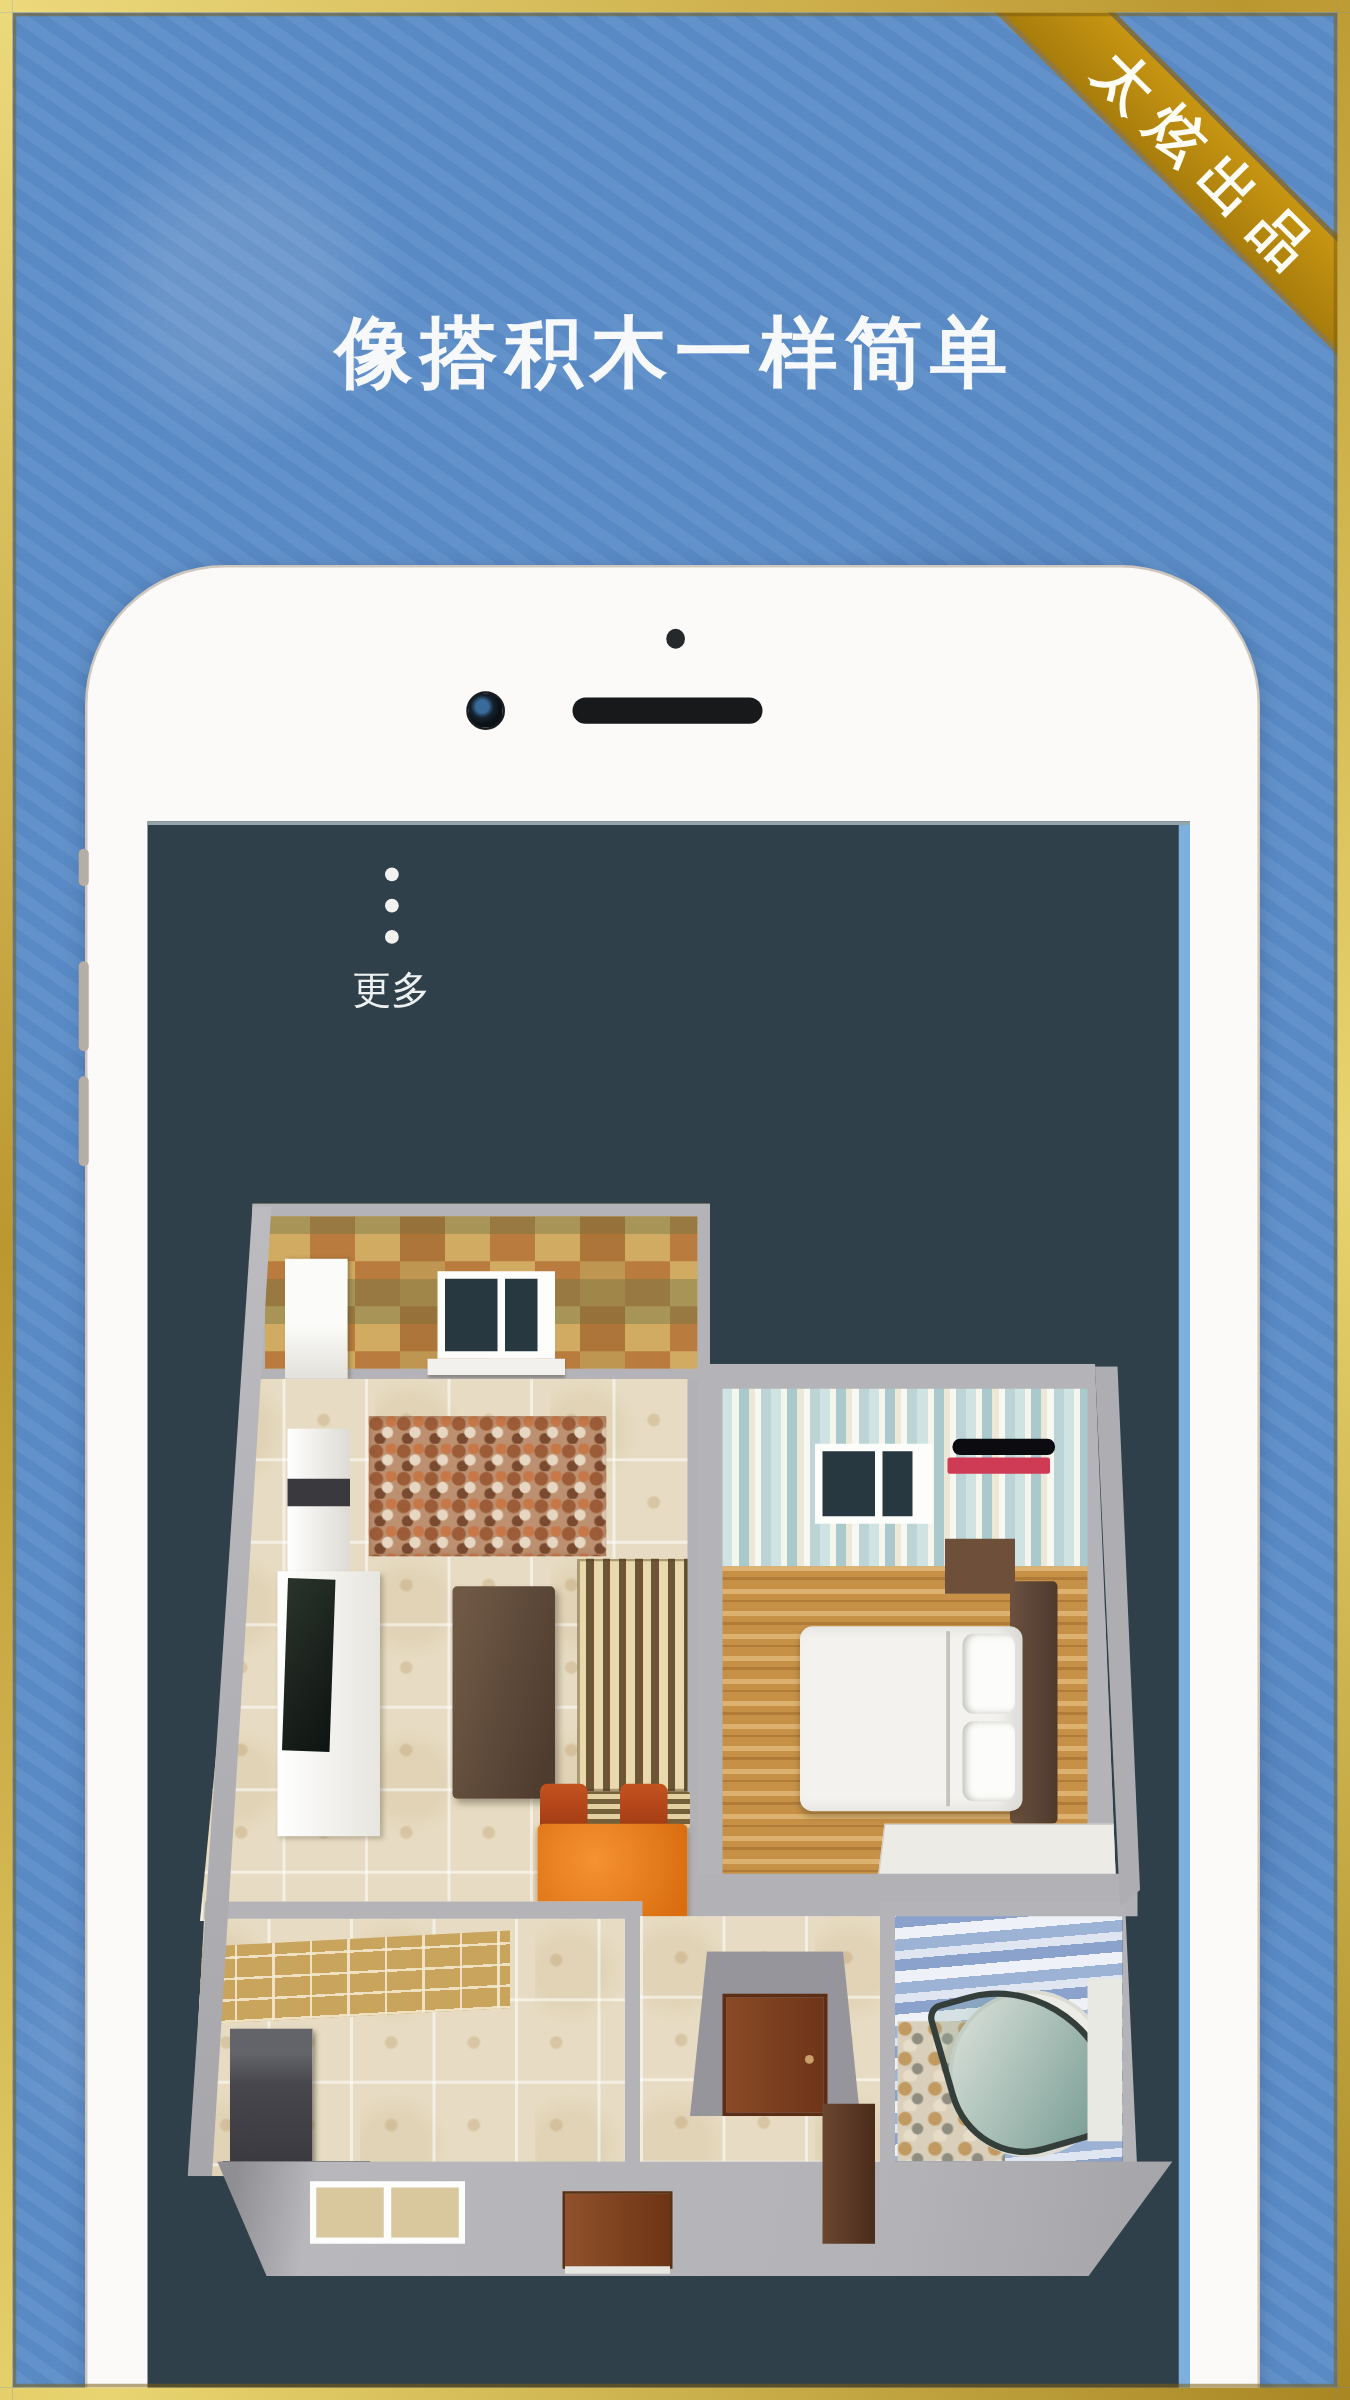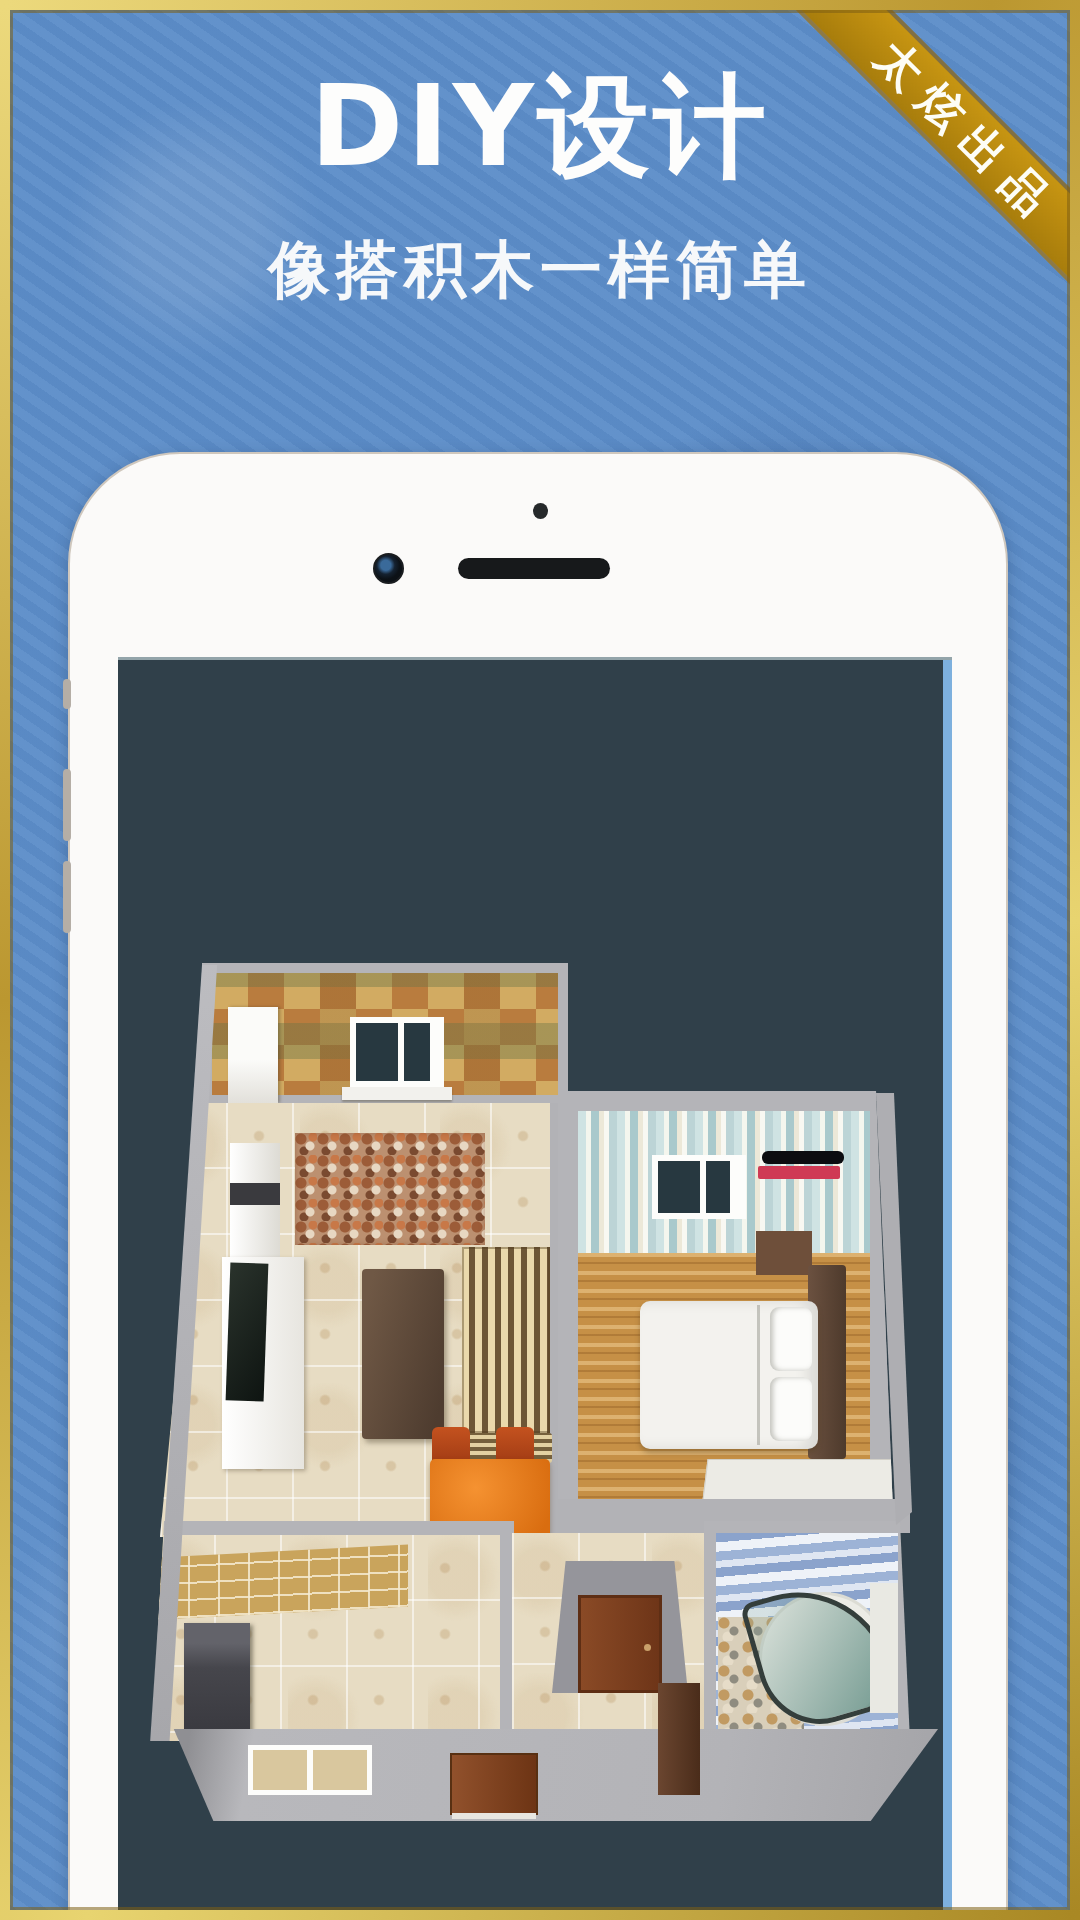--- a/index.html
+++ b/index.html
@@ -21,21 +21,21 @@
     box-shadow:inset 0 0 0 3px rgba(125,95,20,.55);}
   
   #ribbon{position:absolute;left:722px;top:94px;width:480px;height:68px;z-index:40;
     transform:rotate(45deg);background:linear-gradient(180deg,#c79512,#a87d0c);
     border-top:4px solid rgba(95,100,115,.55);border-bottom:4px solid rgba(95,100,115,.55);
     display:flex;align-items:center;justify-content:center;}
   #ribbon span{color:#fdfdf6;font-size:45px;font-weight:bold;letter-spacing:14px;text-indent:14px;}
   
   .app-title{position:absolute;left:0;top:52px;width:100%;text-align:center;
     color:#fdfdfc;font-size:112px;font-weight:bold;letter-spacing:4px;}
-  .app-subtitle{position:absolute;left:0;top:228px;width:100%;text-align:center;
+  .app-subtitle{position:absolute;left:0;top:240px;width:100%;text-align:center;
     color:#f6f8fa;font-size:62px;font-weight:bold;letter-spacing:6px;}
   
   #phone{position:absolute;left:68px;top:452px;width:940px;height:1470px;
     background:#fbfaf9;border-radius:112px 112px 0 0;
     border:2px solid #cfc7bd;box-shadow:0 4px 16px rgba(20,40,70,.25);}
   .side-btn{position:absolute;left:-7px;width:8px;background:#b5aea6;border-radius:4px;}
   #sensor-dot{position:absolute;left:463px;top:49px;width:15px;height:16px;border-radius:50%;background:#26292b;}
   #camera{position:absolute;left:303px;top:99px;width:31px;height:31px;border-radius:50%;
     background:radial-gradient(circle at 40% 38%, #3a6a9a 0 5px, #152231 9px, #0c1116 14px);
     border:2px solid #1a1d20;}
@@ -180,37 +180,44 @@
   #front-door{position:absolute;left:300px;top:24px;width:88px;height:62px;
     background:linear-gradient(90deg,#91512c,#6d3414);border:2px solid #583012;}
   #front-door::after{content:"";position:absolute;left:0;bottom:-6px;width:100%;height:6px;background:#e8e6e0;}
 </style>
 </head>
 <body>
 
 <div id="stage">
   <div id="frame"></div>
 
-  <div class="app-title">DIY设计</div>
   <div class="app-subtitle">像搭积木一样简单</div>
 
   <div id="ribbon">
     <span>太炫出品</span>
   </div>
 
   <div id="phone">
     <div class="side-btn" style="top:225px;height:30px;"></div>
     <div class="side-btn" style="top:315px;height:72px;"></div>
     <div class="side-btn" style="top:407px;height:72px;"></div>
     <div id="sensor-dot"></div>
     <div id="camera"></div>
     <div id="speaker"></div>
 
     <div id="screen">
 
+      <div class="tool" style="left:160px;width:70px;">
+        <div class="dots">
+            <i></i>
+            <i></i>
+            <i></i>
+          </div>
+        <span class="lbl">更多</span>
+      </div>
 
       <div id="plan">
 
         <div id="kitchen" class="block"></div>
         <div id="kitchen-cabinet"></div>
         <div id="kitchen-window" class="win">
           <div class="pane p1"></div>
             <div class="pane p2"></div>
         </div>
         <div id="kitchen-sill"></div>

